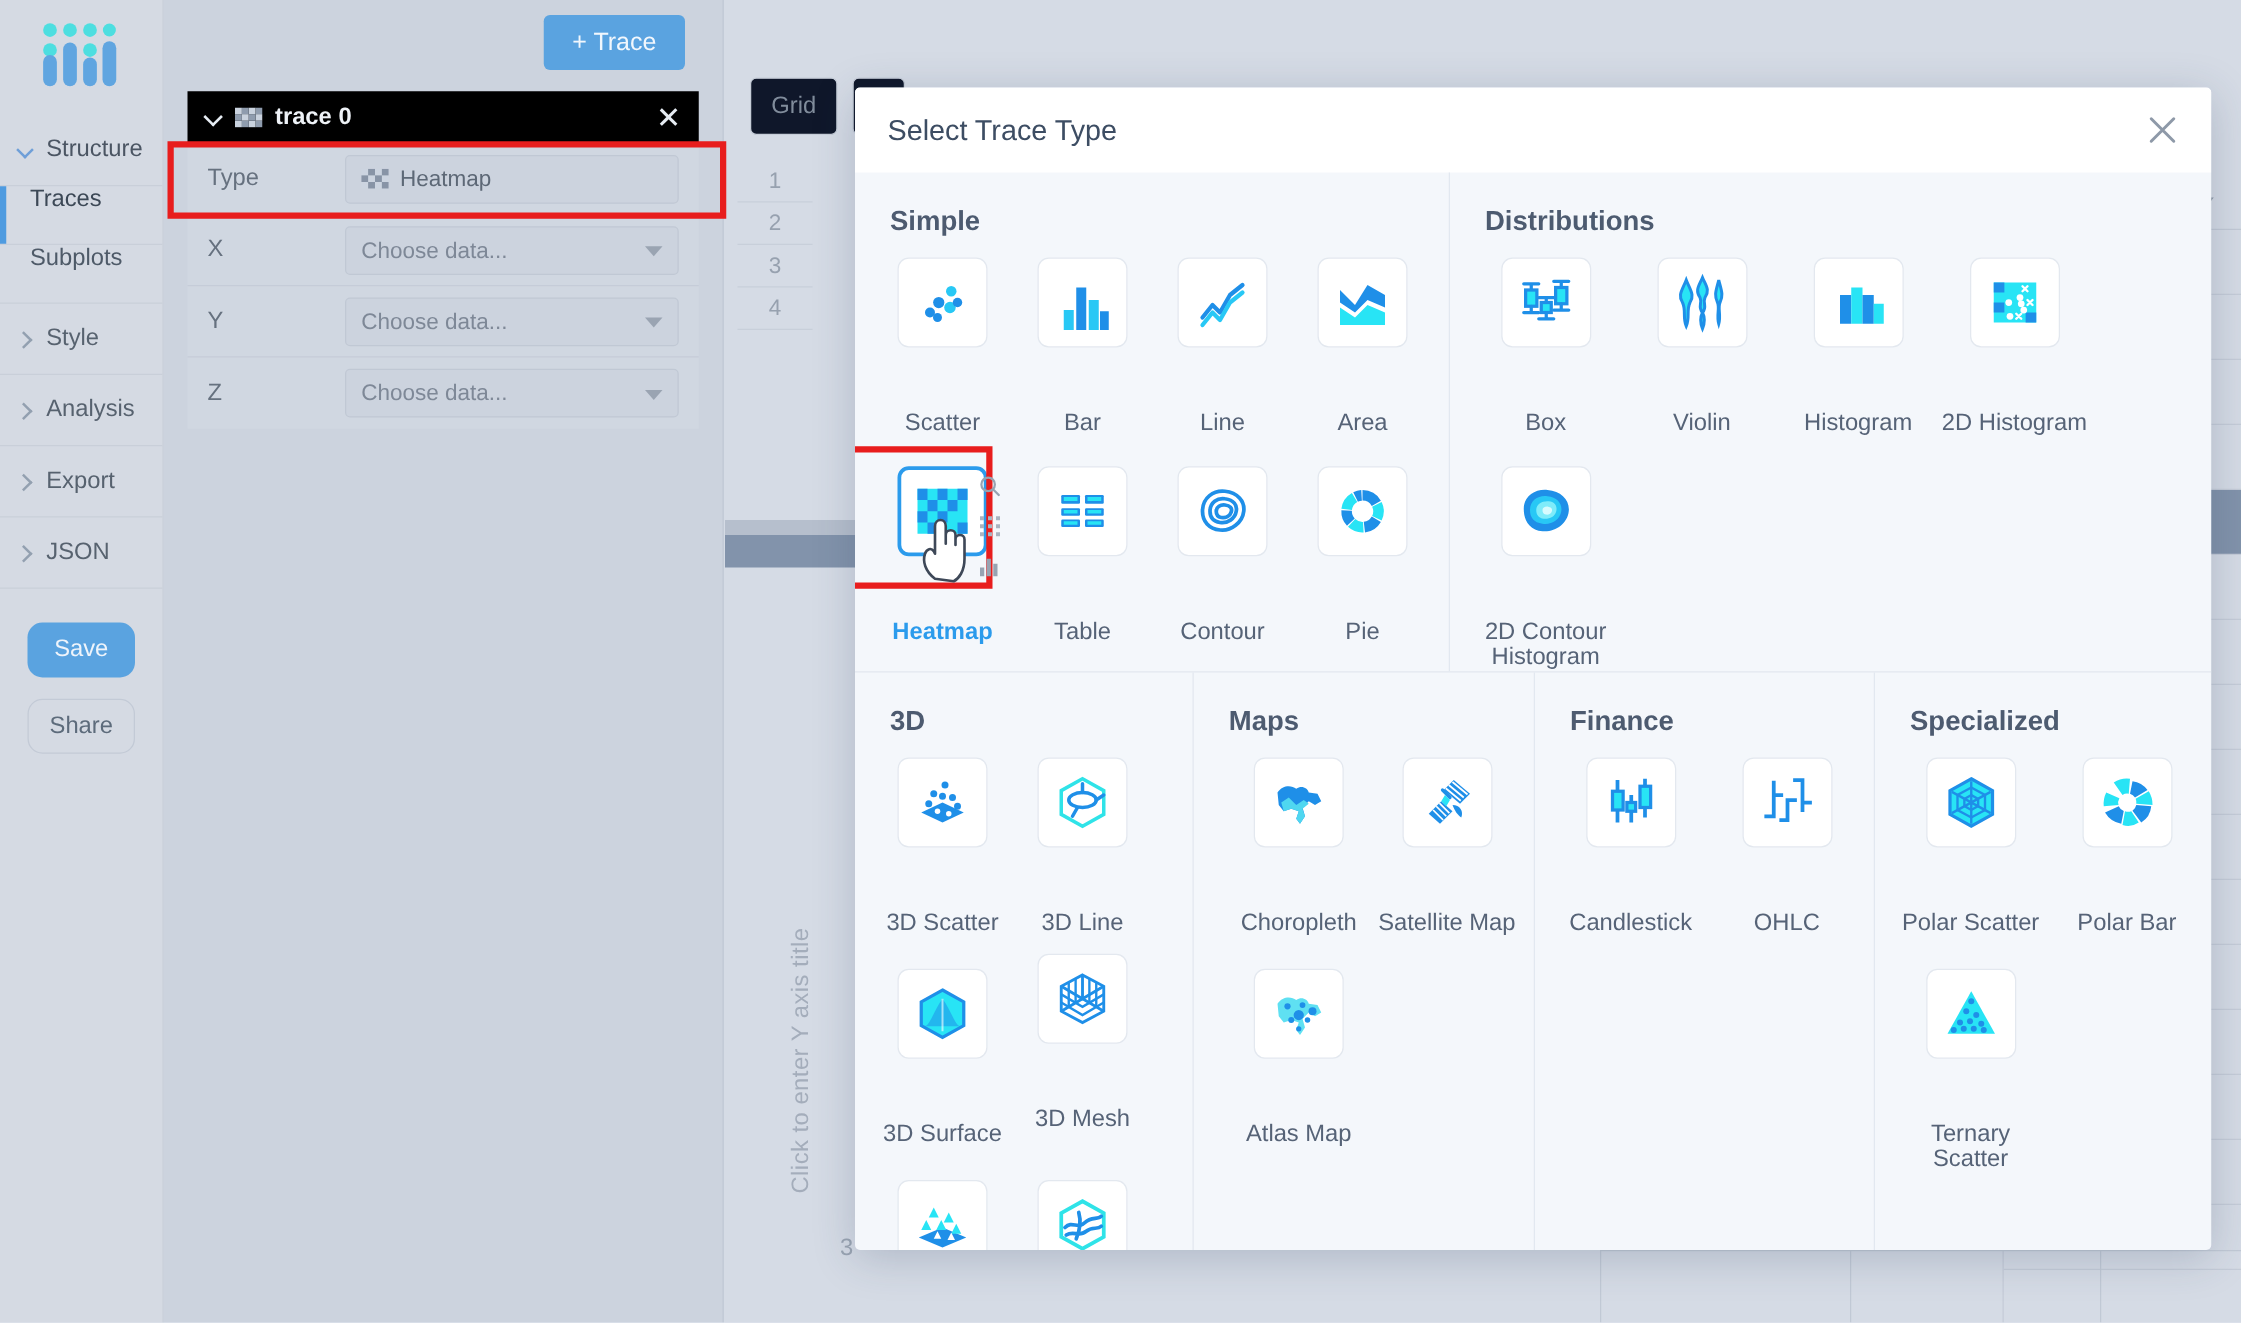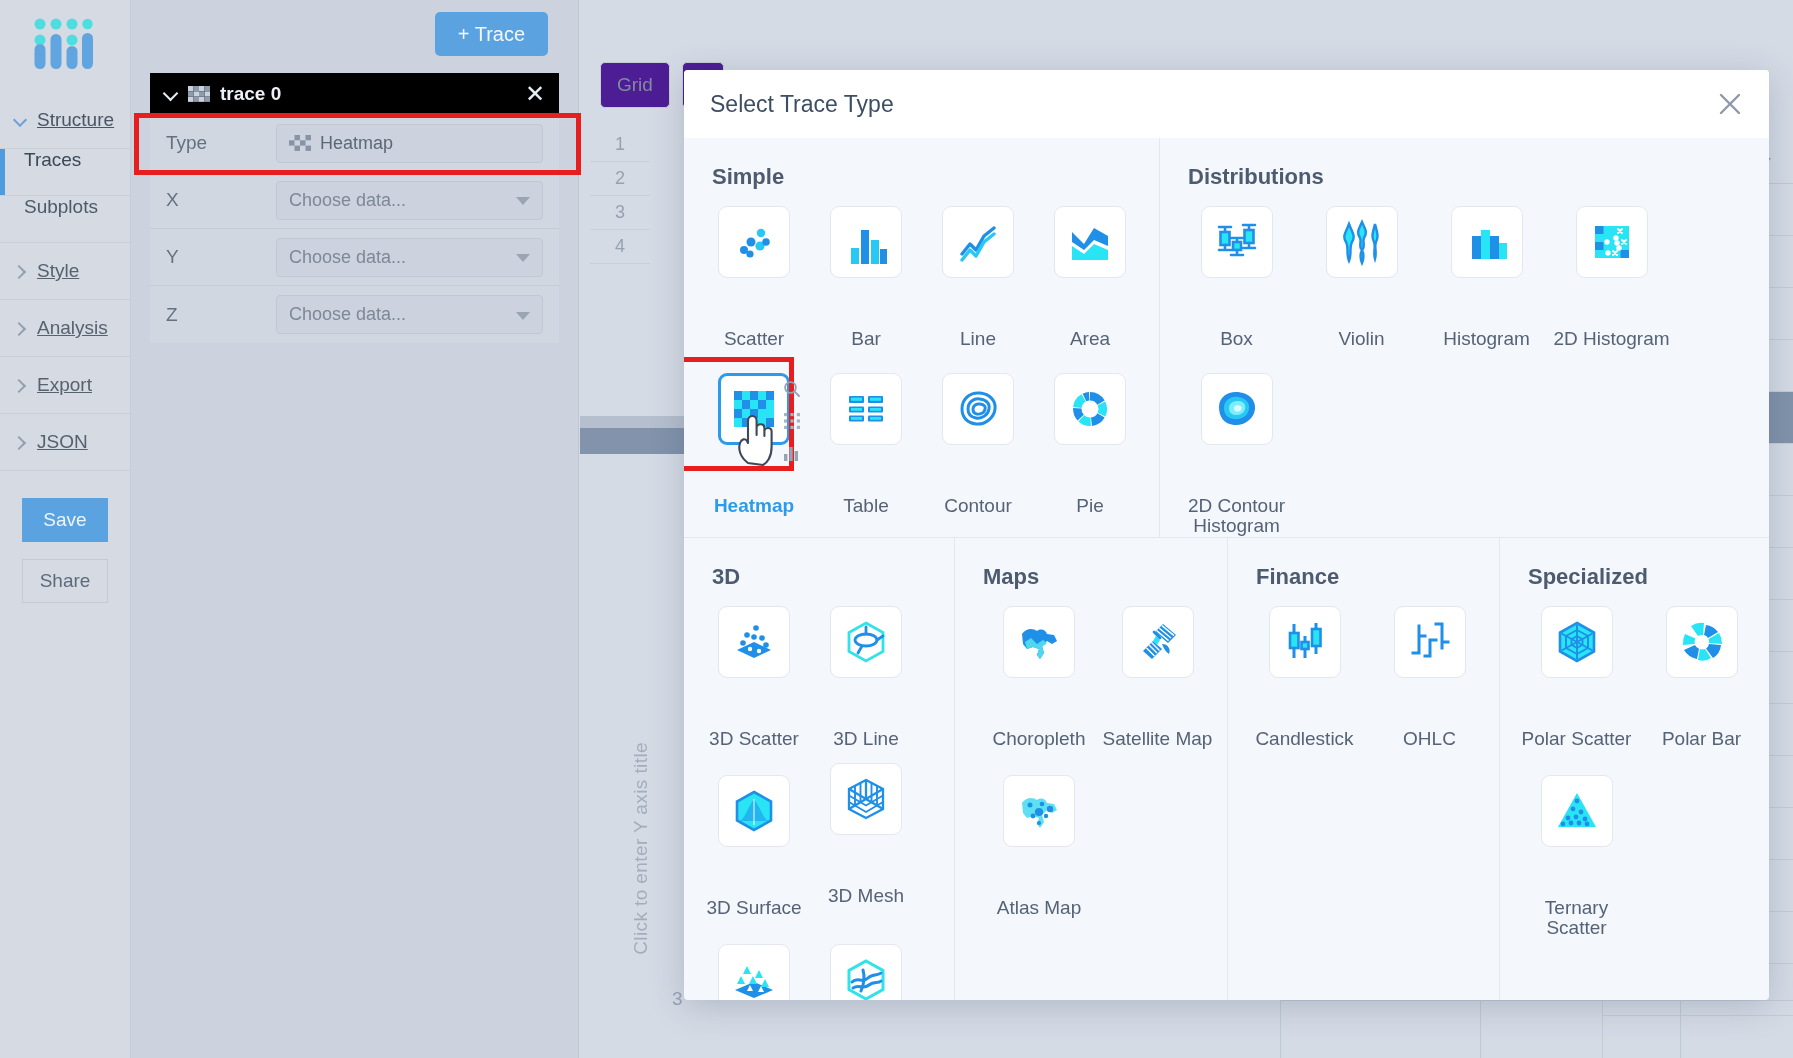--- a/index.html
+++ b/index.html
@@ -22,21 +22,20 @@
     height: 92px; display: flex; align-items: center; justify-content: center;
   }
   .logo { width: 72px; height: 58px; opacity: .95; }
 
   .nav-item {
     height: 57px; display: flex; align-items: center;
     padding-left: 14px; gap: 9px;
     font-size: 19px; color: #57626f;
     border-bottom: 1px solid #c9cfd9;
     position: relative;
-    text-decoration: underline;
   }
   .nav-item.head { color: #4b5563; }
   .nav-item .chev {
     width: 14px; height: 14px; display: inline-block; position: relative;
   }
   .nav-item .chev::after {
     content: ""; position: absolute; left: 1px; top: 2px;
     width: 8px; height: 8px;
     border-right: 2.4px solid #6f9fd8; border-bottom: 2.4px solid #6f9fd8;
     transform: rotate(45deg);
@@ -53,21 +52,21 @@
     position: relative;
   }
   .sub-item.active { color: #3c4856; }
   .sub-item.active::before {
     content: ""; position: absolute; left: 0; top: 0;
     width: 5px; height: 100%; background: #4f9be0;
   }
   .btn-save, .btn-share {
     width: 86px; height: 44px; margin: 0 auto;
     display: flex; align-items: center; justify-content: center;
-    border-radius: 0; font-size: 19px;
+    border-radius: 12px; font-size: 19px;
   }
   .btn-save { background: #5aa3e0; color: #eef4fb; margin-top: 27px; font-weight: 500; }
   .btn-share { background: transparent; color: #5d6b7b; border: 1px solid #c3cad6; margin-top: 17px; }
 
   
   .trace-panel {
     position: absolute; left: 131px; top: 0;
     width: 448px; height: 1058px;
     background: #ccd3de;
     border-right: 1px solid #c0c7d3;
@@ -133,21 +132,21 @@
   .bg-grid {
     position: absolute; left: 580px; top: 0; right: 0; height: 1058px;
     background: #d5dbe5;
   }
   .grid-toolbar {
     position: absolute; left: 20px; top: 62px;
     display: flex; gap: 12px;
   }
   .grid-btn {
     height: 46px; border: 1px solid #c6cdd8; border-radius: 5px;
-    background: #4c1d95; display: flex; align-items: center;
+    background: #0f172a; display: flex; align-items: center;
     padding: 0 16px; font-size: 19px; color: #808c9b;
   }
   .grid-btn.sq { width: 42px; padding: 0; justify-content: center; }
   .sheet {
     position: absolute; left: 0px; top: 128px; right: 0; bottom: 0;
   }
   .sheet-rows { position: absolute; left: 10px; top: 0; width: 60px; }
   .sheet-row-num {
     height: 34px; display: flex; align-items: center; justify-content: center;
     font-size: 18px; color: #97a1af;

